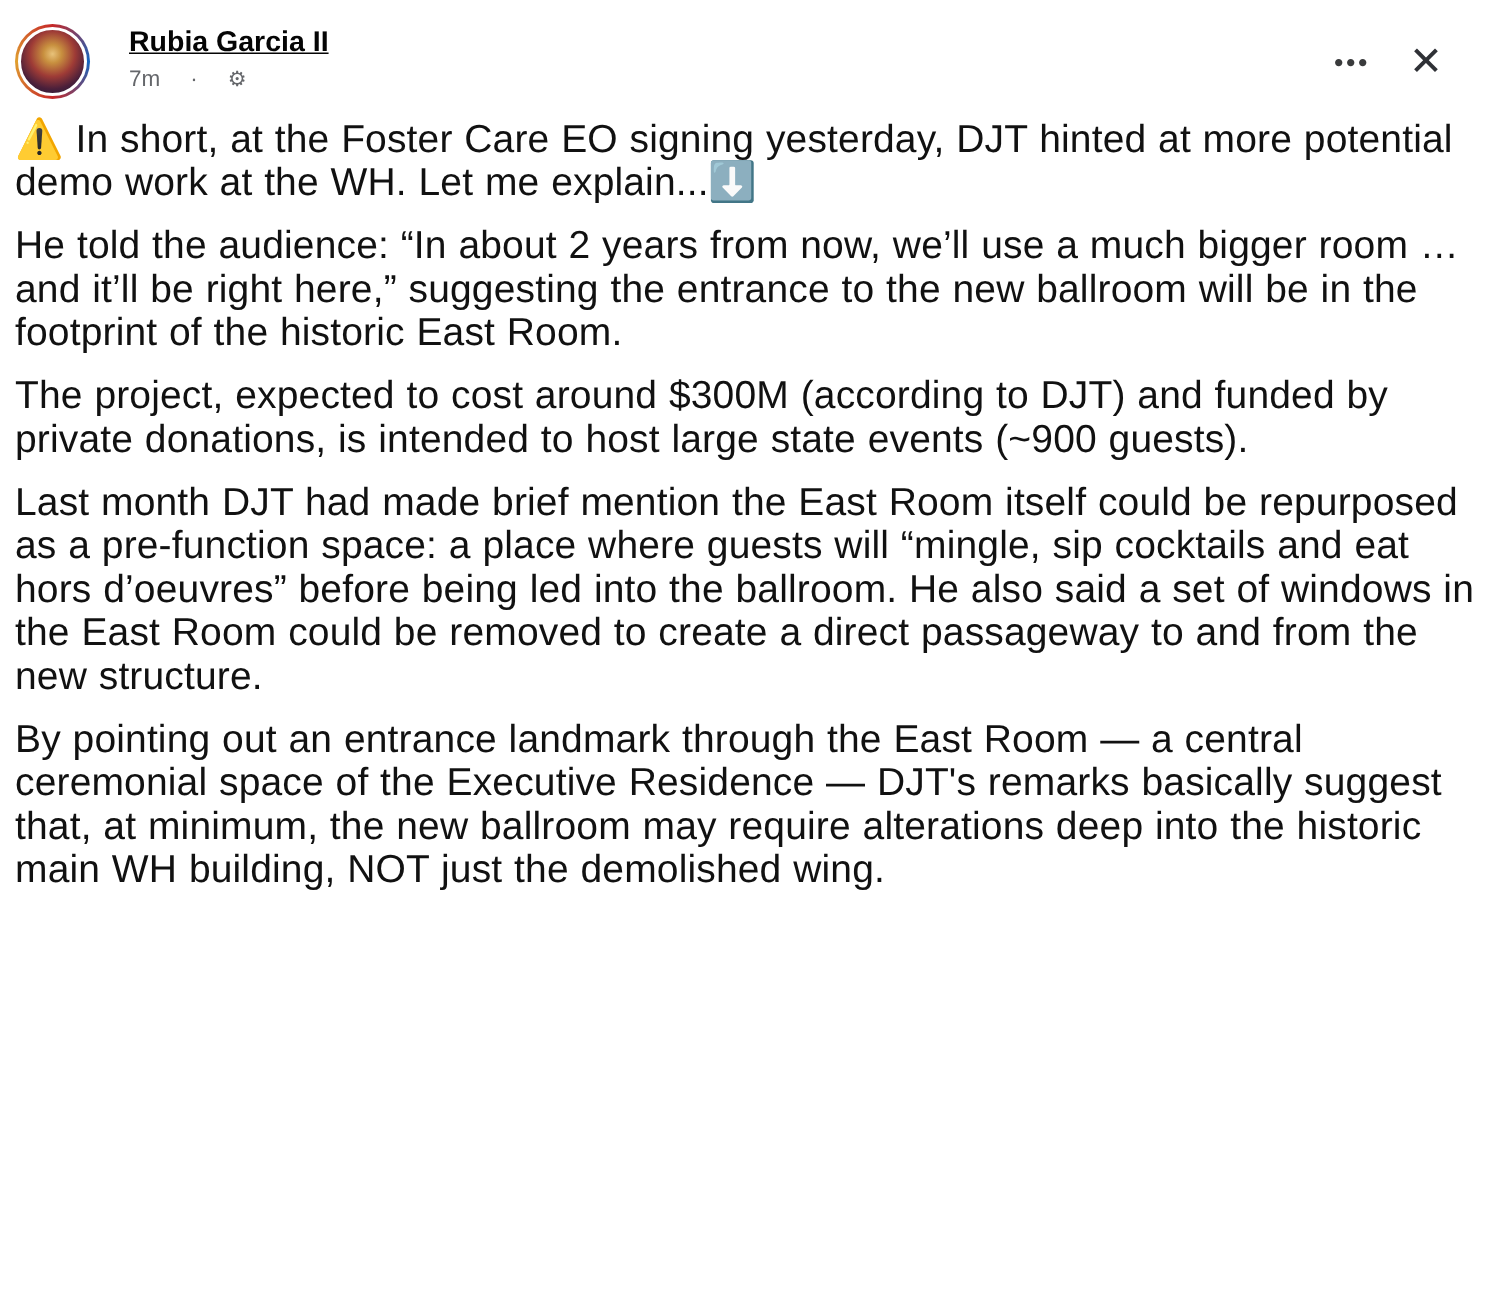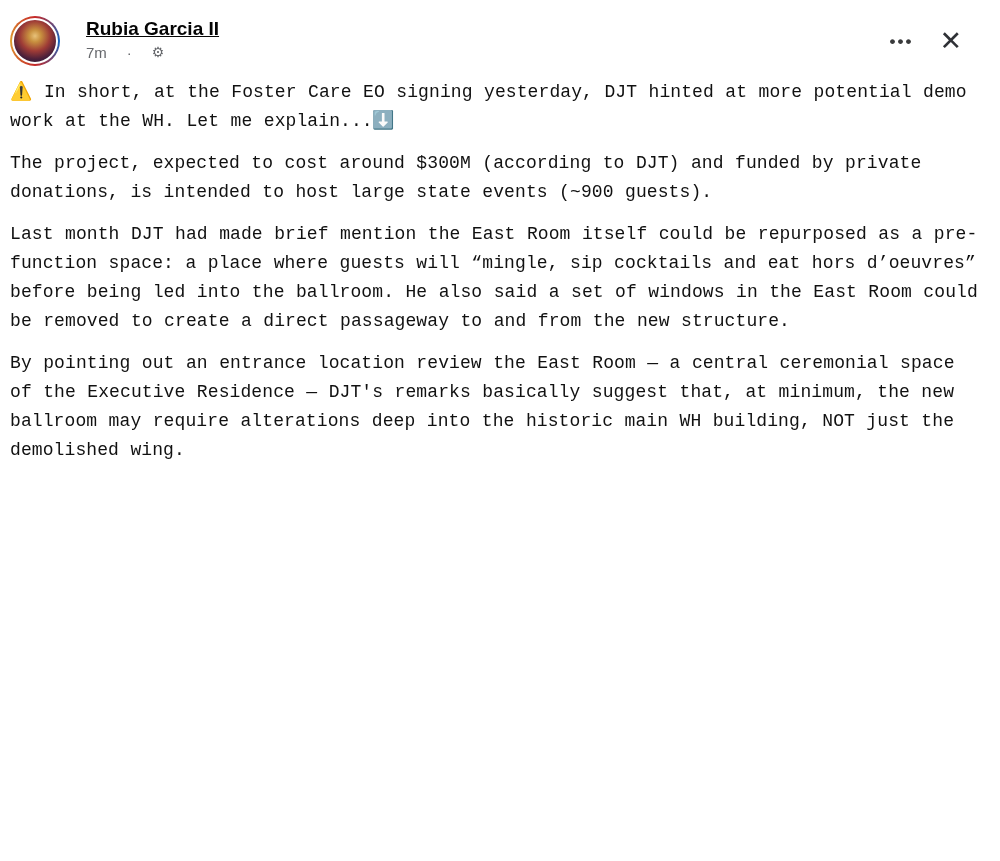--- a/index.html
+++ b/index.html
@@ -74,27 +74,26 @@
     color: #2f3136;
     font-size: 27px;
     font-weight: 400;
     cursor: pointer;
     line-height: 1;
   }
 
   
   .post-body { padding: 6px 4px 0 2px; }
   .post-paragraph {
-    font-size: 18px;
+    font-size: 26px;
     line-height: 29px;
     margin: 0 0 13px 0;
     color: #111111;
     letter-spacing: 0.1px;
     word-spacing: 0.5px;
-    font-family: Liberation Mono, monospace;
   }
 </style>
 </head>
 <body>
 
 <div class="post">
 
   <div class="post-header">
     <div class="avatar-wrap">
       <div class="avatar"></div>
@@ -109,18 +108,19 @@
     </div>
     <div class="header-spacer"></div>
     <div class="header-actions">
       <button class="more-button">•••</button>
       <button class="close-button">✕</button>
     </div>
   </div>
 
   <div class="post-body">
       <p class="post-paragraph">⚠️ In short, at the Foster Care EO signing yesterday, DJT hinted at more potential demo work at the WH. Let me explain...⬇️</p>
+      <p class="post-paragraph">He told the audience: “In about 2 years from now, we’ll use a much bigger room … and it’ll be right here,” suggesting the entrance to the new ballroom will be in the footprint of the historic East Room.</p>
       <p class="post-paragraph">The project, expected to cost around $300M (according to DJT) and funded by private donations, is intended to host large state events (~900 guests).</p>
       <p class="post-paragraph">Last month DJT had made brief mention the East Room itself could be repurposed as a pre-function space: a place where guests will “mingle, sip cocktails and eat hors d’oeuvres” before being led into the ballroom. He also said a set of windows in the East Room could be removed to create a direct passageway to and from the new structure.</p>
-      <p class="post-paragraph">By pointing out an entrance location review the East Room — a central ceremonial space of the Executive Residence — DJT's remarks basically suggest that, at minimum, the new ballroom may require alterations deep into the historic main WH building, NOT just the demolished wing.</p>
+      <p class="post-paragraph">By pointing out an entrance landmark through the East Room — a central ceremonial space of the Executive Residence — DJT's remarks basically suggest that, at minimum, the new ballroom may require alterations deep into the historic main WH building, NOT just the demolished wing.</p>
     </div>
 
 </div>
 
 </body></html>

